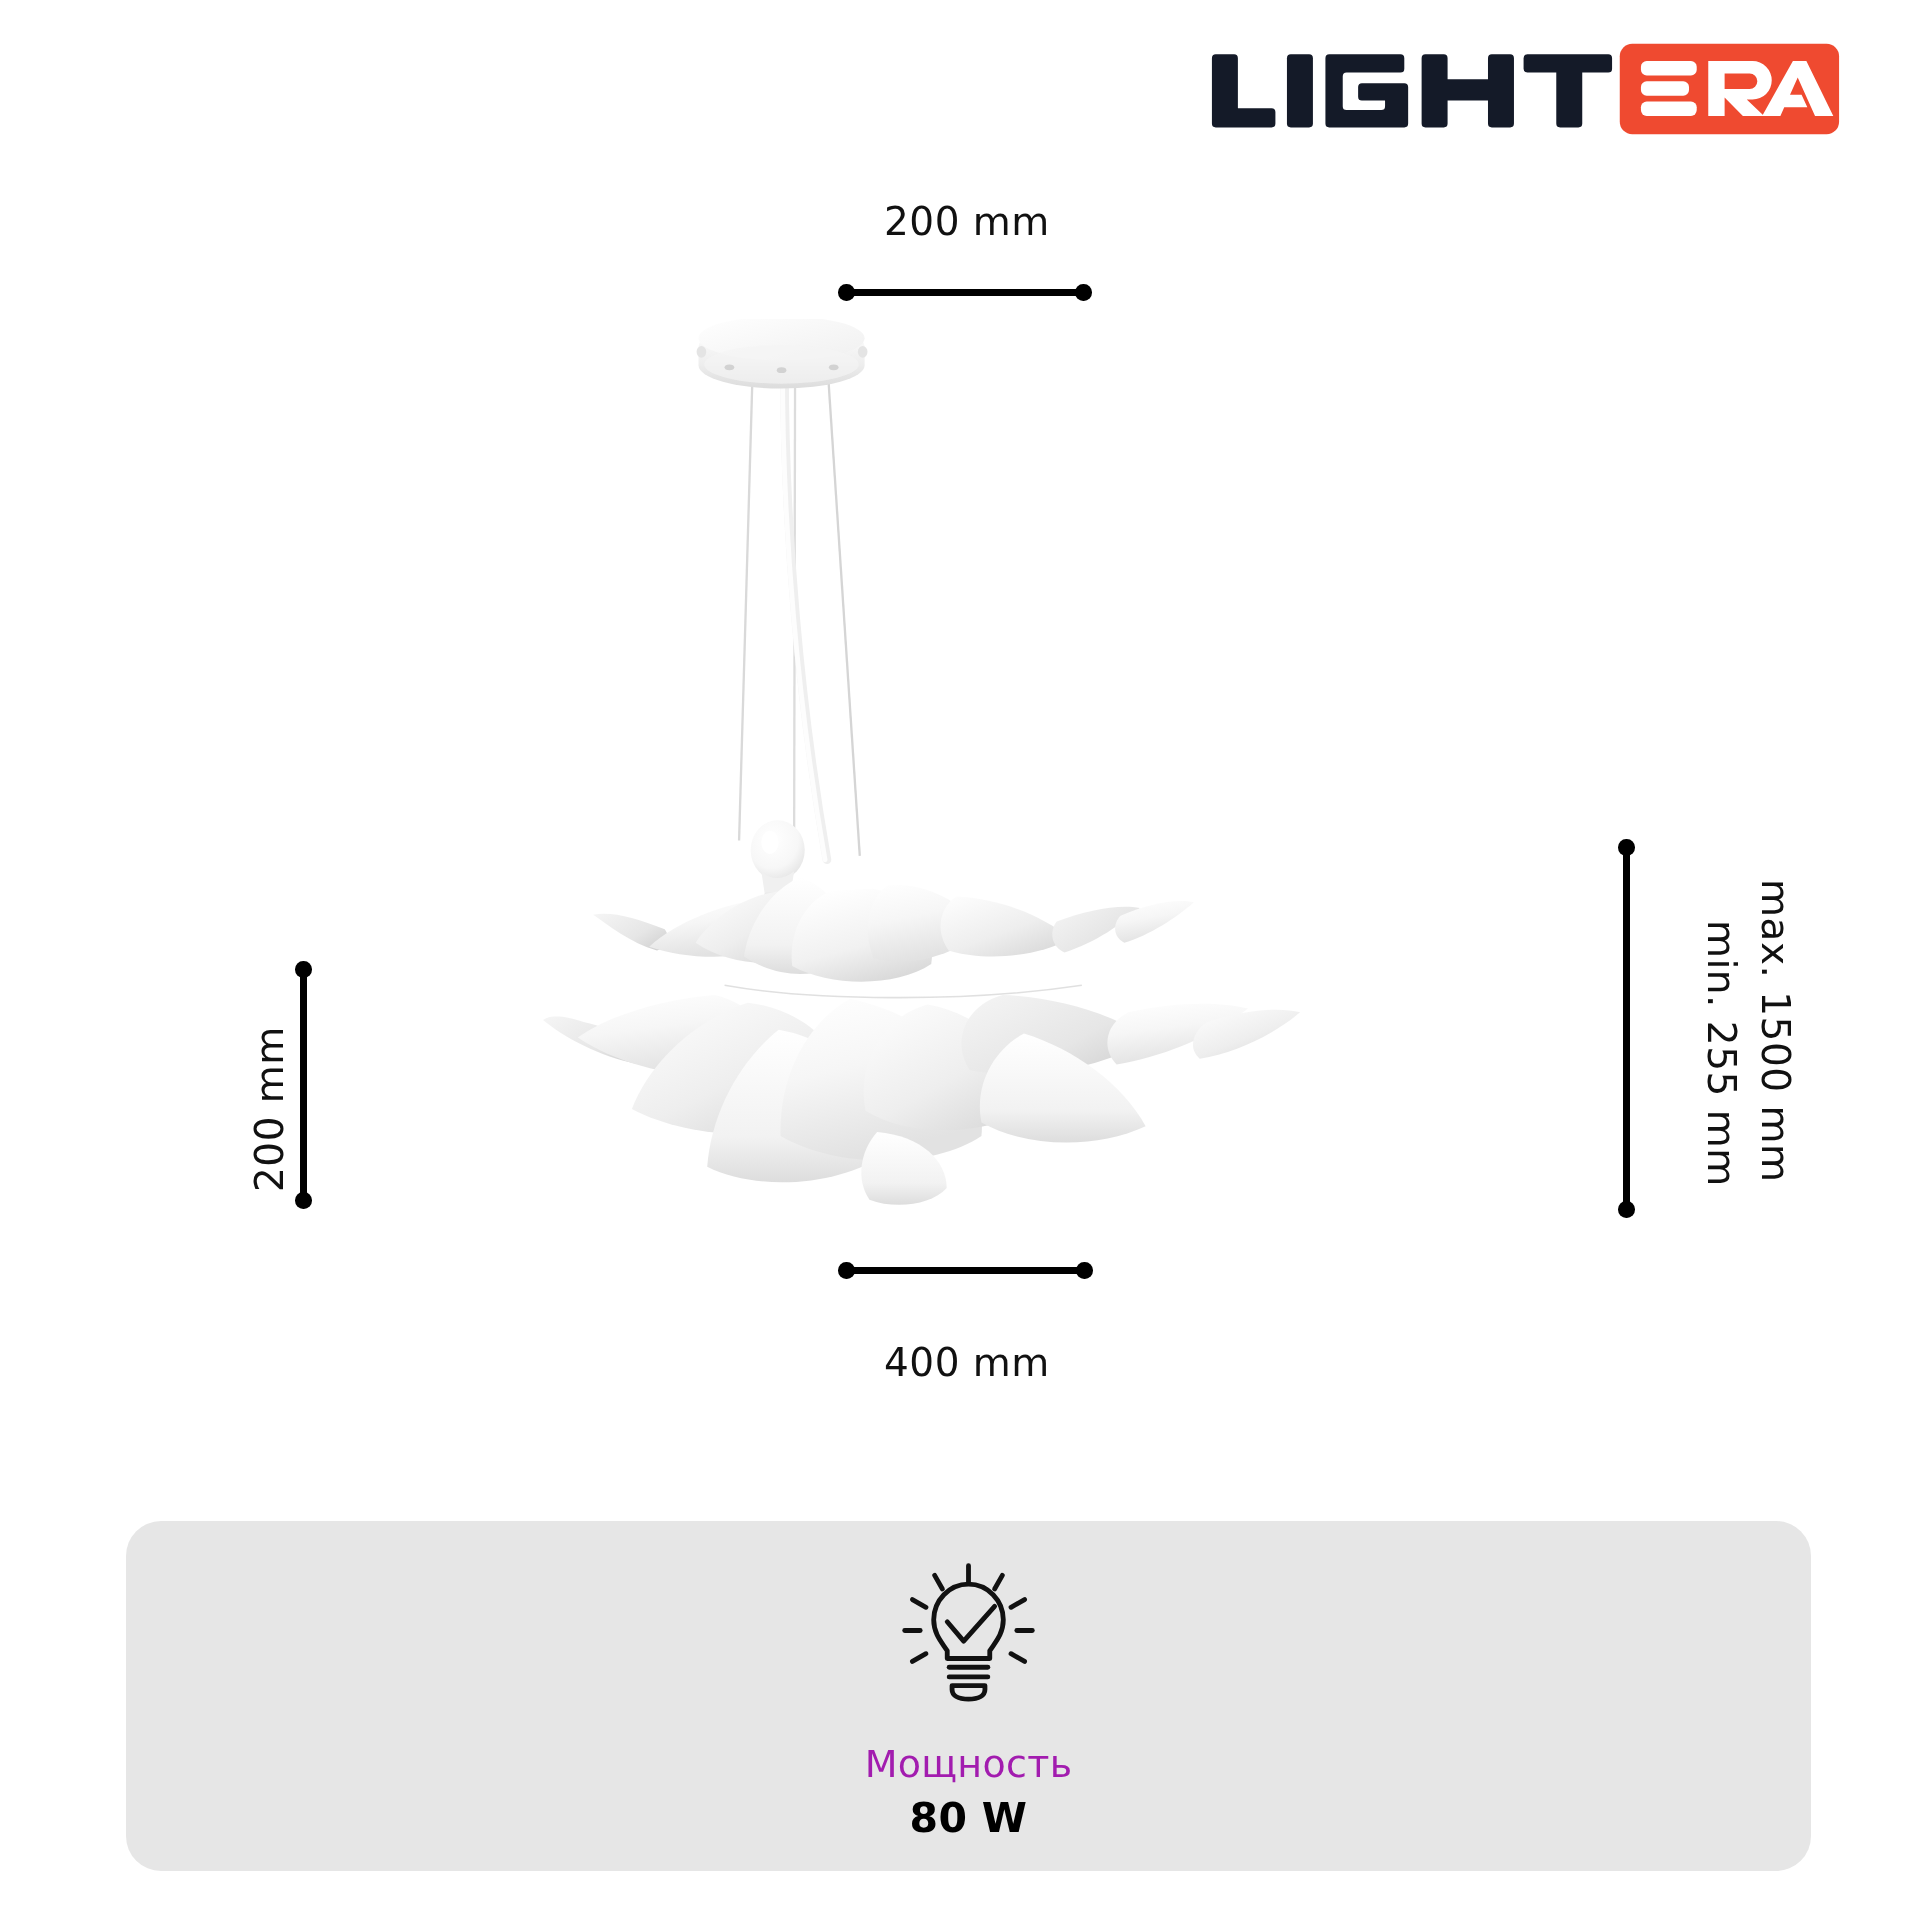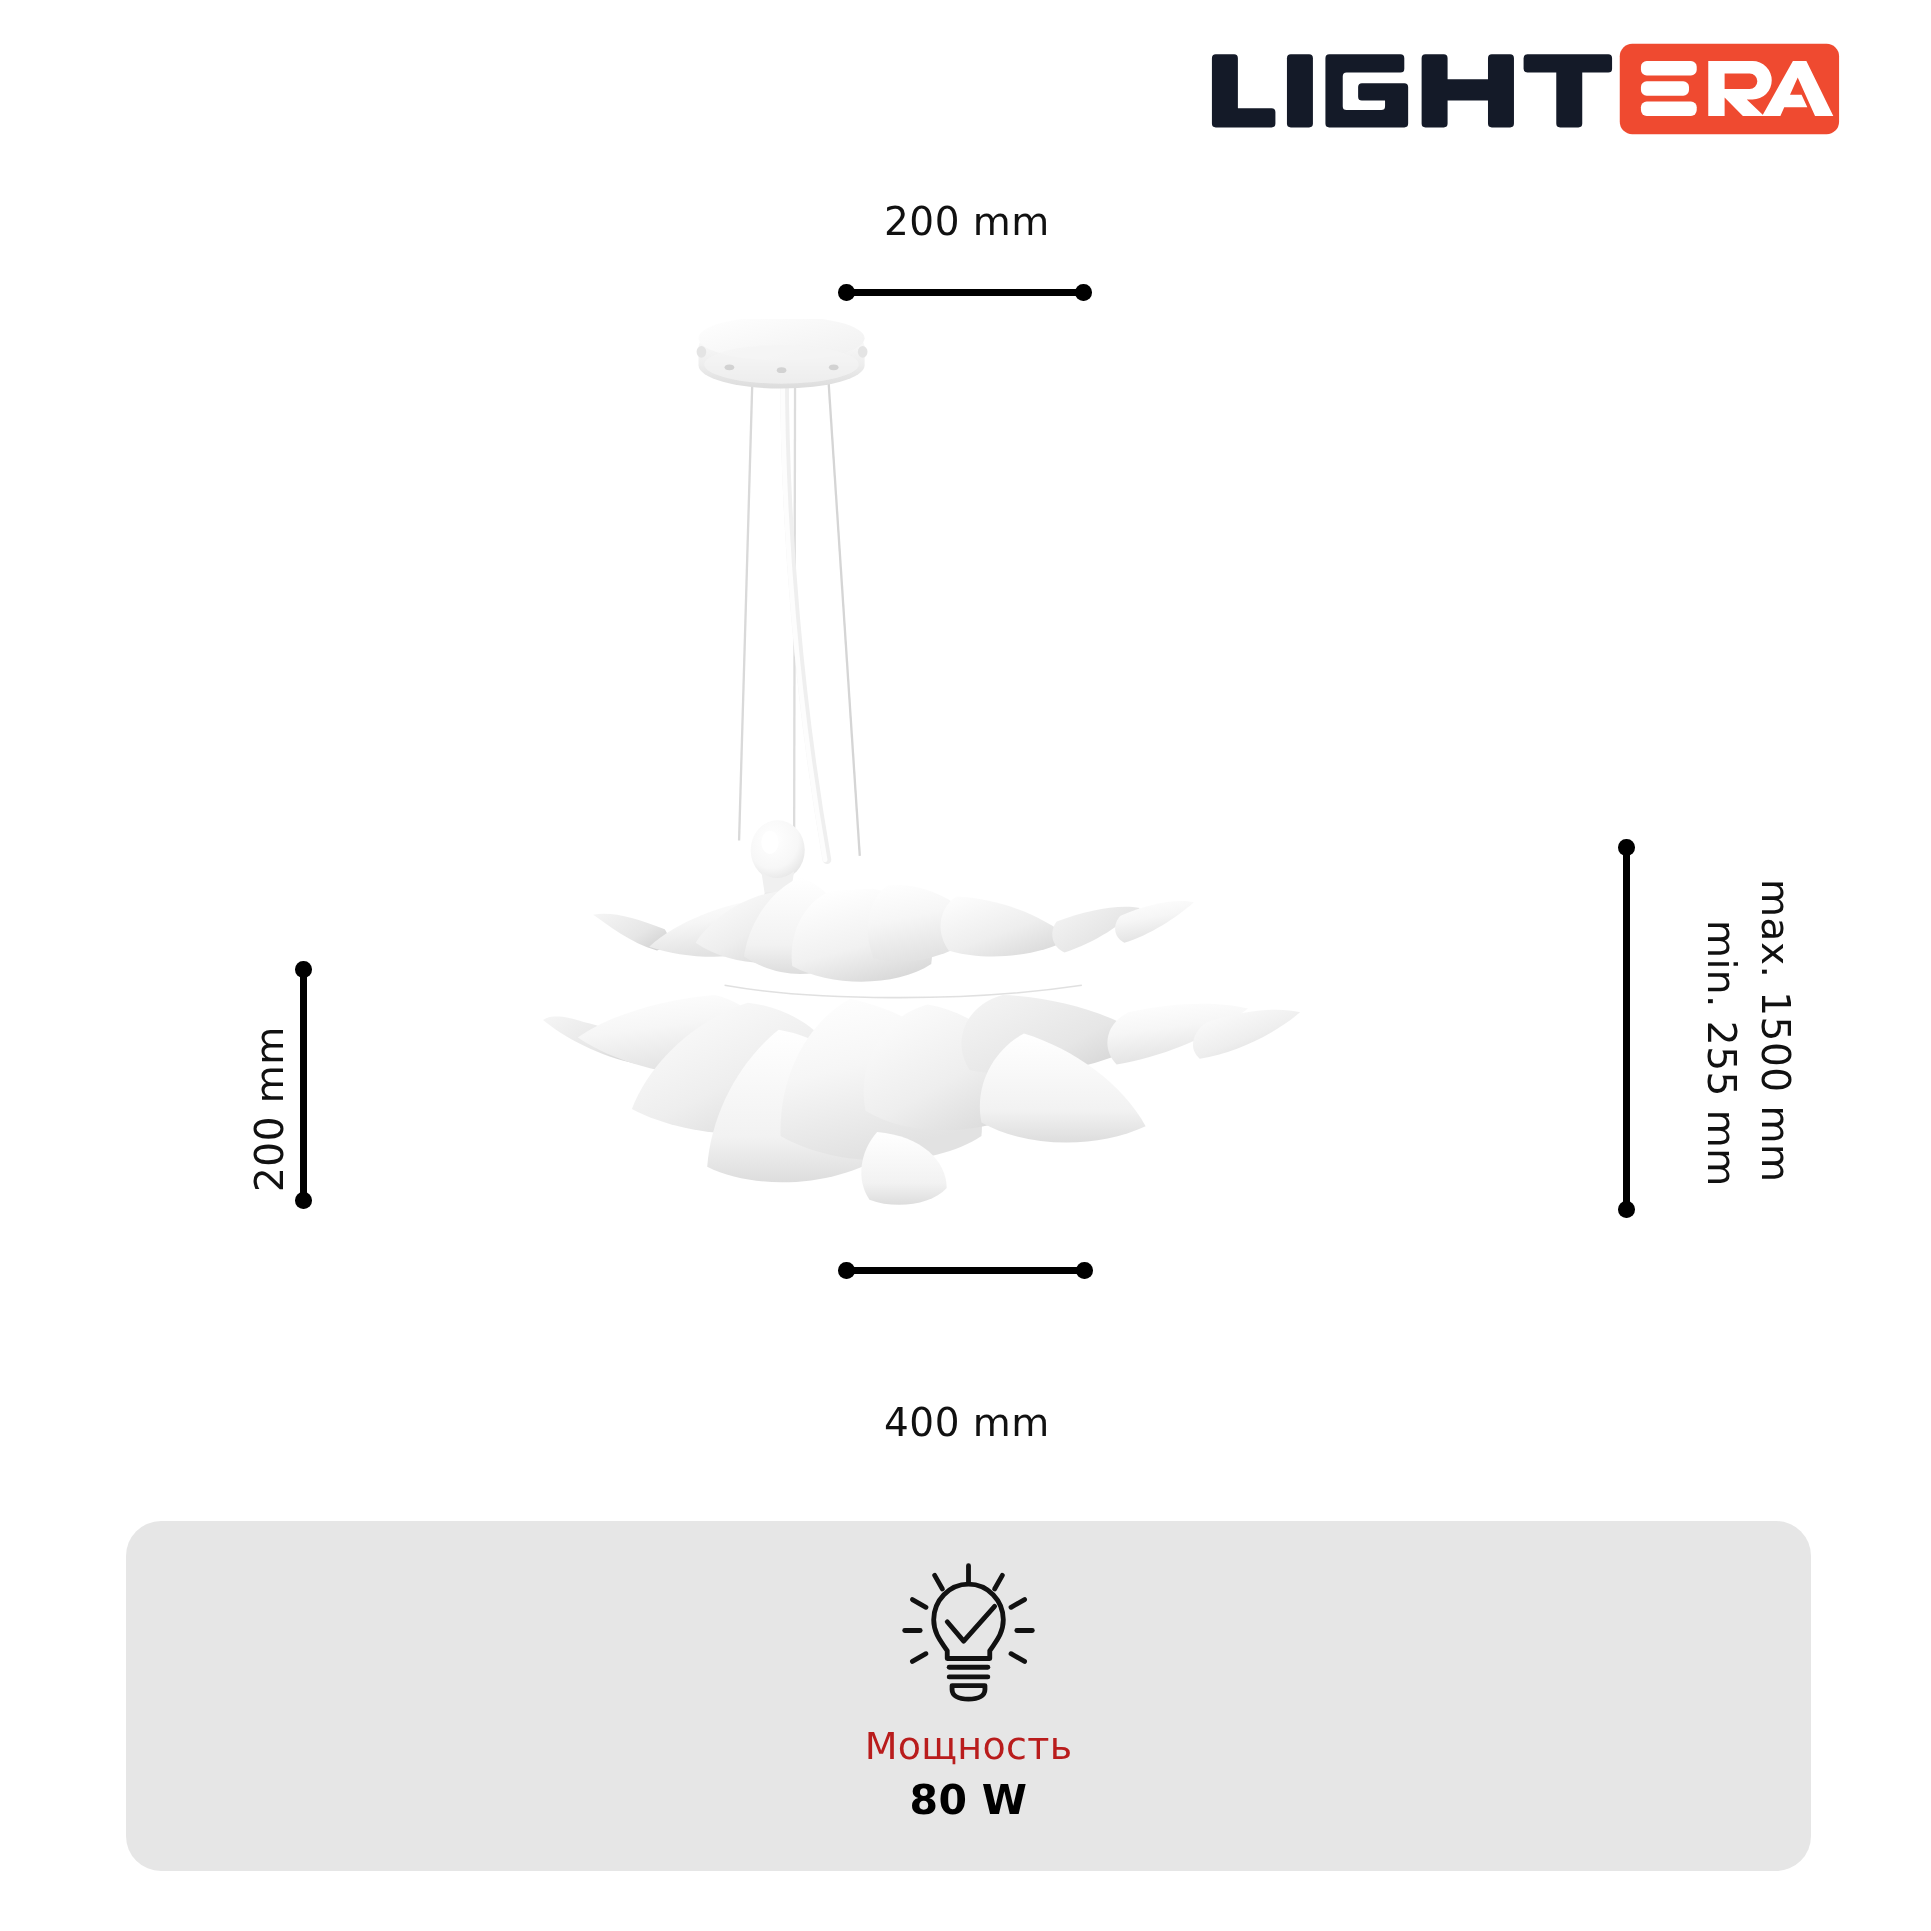--- a/index.html
+++ b/index.html
@@ -111,24 +111,24 @@
     align-items: center;
     padding-top: 37px;
   }
   .spec-icon {
     height: 145px;
     display: flex;
     align-items: center;
     justify-content: center;
   }
   .spec-label {
-    margin-top: 21px;
+    margin-top: 39px;
     font-size: 38px;
     font-weight: 400;
-    color: #b91c1c;
+    color: #a21caf;
     letter-spacing: 0.3px;
   }
   .spec-value {
     margin-top: 8px;
     font-size: 41px;
     font-weight: 700;
     color: #000;
     letter-spacing: 0.3px;
   }
 </style>
@@ -169,21 +169,21 @@
 <div class="dim-line-h" style="left:843px; top:289px; width:244px;"></div>
 
 <div class="dim-label dim-label-vert-up" style="left:247px; top:1192px;">200 mm</div>
 <div class="dim-line-v" style="left:300px; top:966px; height:238px;"></div>
 
 <div class="dim-line-v" style="left:1623px; top:844px; height:369px;"></div>
 <div class="dim-label dim-label-vert-down" style="left:1798px; top:879px;">max. 1500 mm</div>
 <div class="dim-label dim-label-vert-down" style="left:1744px; top:920px;">min. 255 mm</div>
 
 <div class="dim-line-h" style="left:843px; top:1267px; width:245px;"></div>
-<div class="dim-label" style="left:884px; top:1400px;">400 mm</div>
+<div class="dim-label" style="left:884px; top:1340px;">400 mm</div>
 
 <div id="product-figure">
   <svg width="850" height="956" viewBox="0 0 880 990" xmlns="http://www.w3.org/2000/svg">
     <defs>
       <linearGradient id="canopySide" x1="0" y1="0" x2="0" y2="1">
         <stop offset="0%" stop-color="#fbfbfb"></stop>
         <stop offset="55%" stop-color="#ededed"></stop>
         <stop offset="100%" stop-color="#dcdcdc"></stop>
       </linearGradient>
       <linearGradient id="canopyTop" x1="0" y1="0" x2="1" y2="1">

